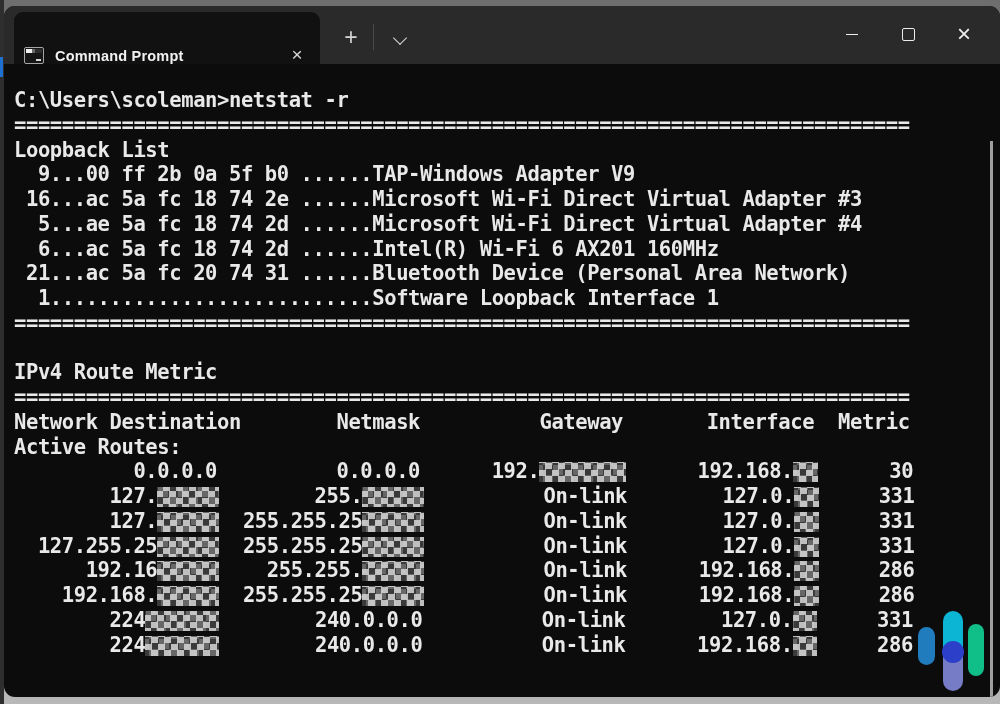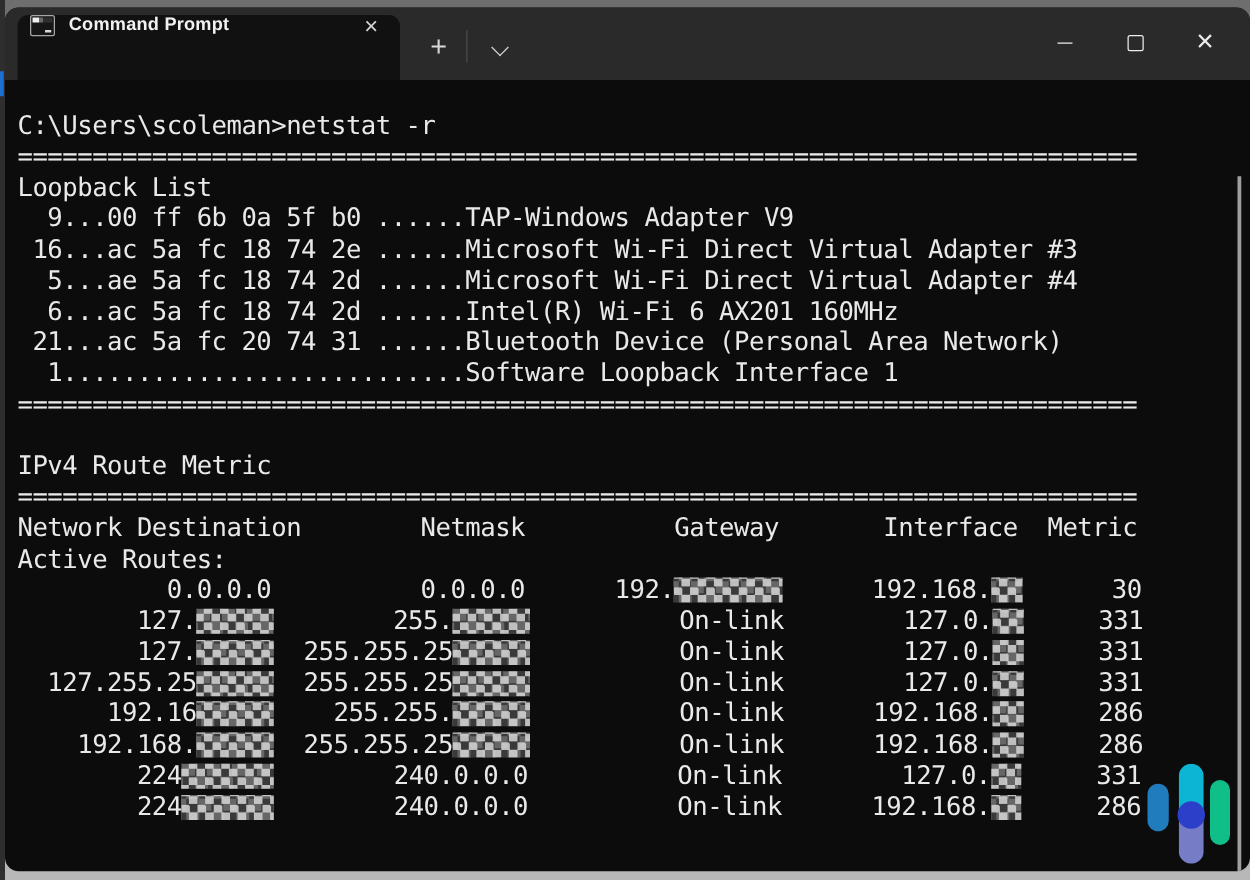--- a/index.html
+++ b/index.html
@@ -7,21 +7,21 @@
     font-family:"Liberation Sans",sans-serif;}
   .edge-strip{position:absolute;left:0;top:0;width:4px;height:704px;background:#2e2e2e;z-index:0;}
   .edge-blue{position:absolute;left:0;top:57px;width:3px;height:20px;background:#1d6fd0;z-index:1;}
 
   .window{position:absolute;left:4px;top:6px;right:0px;bottom:7px;background:#0c0c0c;
     border-radius:11px;overflow:hidden;z-index:2;}
 
   
   .titlebar{position:absolute;left:0;top:0;right:0;height:58px;background:#2a2a2a;display:flex;align-items:flex-end;}
   .tab{position:absolute;left:10px;top:6px;width:306px;height:52px;background:#111111;
-    border-radius:9px 9px 0 0;display:flex;align-items:flex-start;padding:0 10px;box-sizing:border-box;}
+    border-radius:9px 9px 0 0;display:flex;align-items:flex-end;padding:0 10px;box-sizing:border-box;}
   .cmd-icon{width:18px;height:15px;background:#161616;border:1px solid #a6a6a6;border-radius:2px;
     position:relative;flex:0 0 auto;}
   .cmd-icon::before{content:"";position:absolute;left:1px;top:1px;right:1px;height:4px;
     background:linear-gradient(90deg,#efefef 0 35%,#6a6a6a 35% 55%,#2e2e2e 55% 100%);}
   .cmd-icon::after{content:"";position:absolute;right:2px;bottom:2px;width:5px;height:2px;background:#d9d9d9;}
   .tab-title{color:#f1f1f1;font-size:14.5px;font-weight:700;margin-left:11px;flex:1 1 auto;
     white-space:nowrap;letter-spacing:.2px;}
   .tab-close{color:#d6d6d6;font-size:19px;line-height:19px;width:26px;text-align:center;cursor:default;}
   .newtab-btn{position:absolute;left:328px;top:14px;width:38px;height:36px;color:#d6d6d6;
     font-size:23px;line-height:34px;text-align:center;font-weight:400;}
@@ -31,21 +31,21 @@
     border-bottom:1.6px solid #d6d6d6;transform:rotate(45deg);}
   .win-controls{position:absolute;right:8px;top:0;height:56px;display:flex;}
   .wc{width:56px;height:56px;display:flex;align-items:center;justify-content:center;}
   .glyph-min{width:12px;height:0;border-top:1.6px solid #ededed;}
   .glyph-max{width:11px;height:11px;border:1.4px solid #ededed;border-radius:2px;}
   .glyph-close{color:#ededed;font-size:24px;line-height:22px;font-weight:400;}
 
   
   .term{position:absolute;left:6px;top:58px;right:0;bottom:0;padding:24px 0 0 4px;
     font-family:"DejaVu Sans Mono","Liberation Mono",monospace;font-size:20.5px;color:#e9e9e9;}
-  .tline{white-space:pre;height:24.75px;line-height:24.75px;letter-spacing:-0.4px;}
+  .tline{white-space:pre;height:24.75px;line-height:24.75px;letter-spacing:-0.4px;font-weight:bold;}
   .censor{display:inline-block;height:20px;vertical-align:-4px;background-color:#1c1c1c;
     background-image:
       repeating-conic-gradient(rgba(208,208,208,0.9) 0% 25%, rgba(120,120,120,0.32) 25% 50%),
       repeating-conic-gradient(rgba(150,150,150,0.55) 0% 25%, rgba(28,28,28,0.72) 25% 50%);
     background-size:13px 13px,20px 20px;background-position:0 1px,4px 3px;}
   .censor.alt{background-position:6px 4px,11px 0;}
 
   
   .scroll-thumb{position:absolute;right:7px;top:135px;width:3px;height:560px;background:#9f9f9f;z-index:3;}
 
@@ -88,21 +88,21 @@
       <div class="wc">
           <span class="glyph-close">×</span>
         </div>
     </div>
   </div>
 
   <div class="term">
       <div class="tline">C:\Users\scoleman&gt;netstat -r</div>
       <div class="tline">===========================================================================</div>
       <div class="tline">Loopback List</div>
-      <div class="tline">  9...00 ff 6b 0a 5f b0 ......TAP-Windows Adapter V9</div>
+      <div class="tline">  9...00 ff 2b 0a 5f b0 ......TAP-Windows Adapter V9</div>
       <div class="tline"> 16...ac 5a fc 18 74 2e ......Microsoft Wi-Fi Direct Virtual Adapter #3</div>
       <div class="tline">  5...ae 5a fc 18 74 2d ......Microsoft Wi-Fi Direct Virtual Adapter #4</div>
       <div class="tline">  6...ac 5a fc 18 74 2d ......Intel(R) Wi-Fi 6 AX201 160MHz</div>
       <div class="tline"> 21...ac 5a fc 20 74 31 ......Bluetooth Device (Personal Area Network)</div>
       <div class="tline">  1...........................Software Loopback Interface 1</div>
       <div class="tline">===========================================================================</div>
       <div class="tline"></div>
       <div class="tline">IPv4 Route Metric</div>
       <div class="tline">===========================================================================</div>
       <div class="tline">Network Destination        Netmask          Gateway       Interface  Metric</div>

